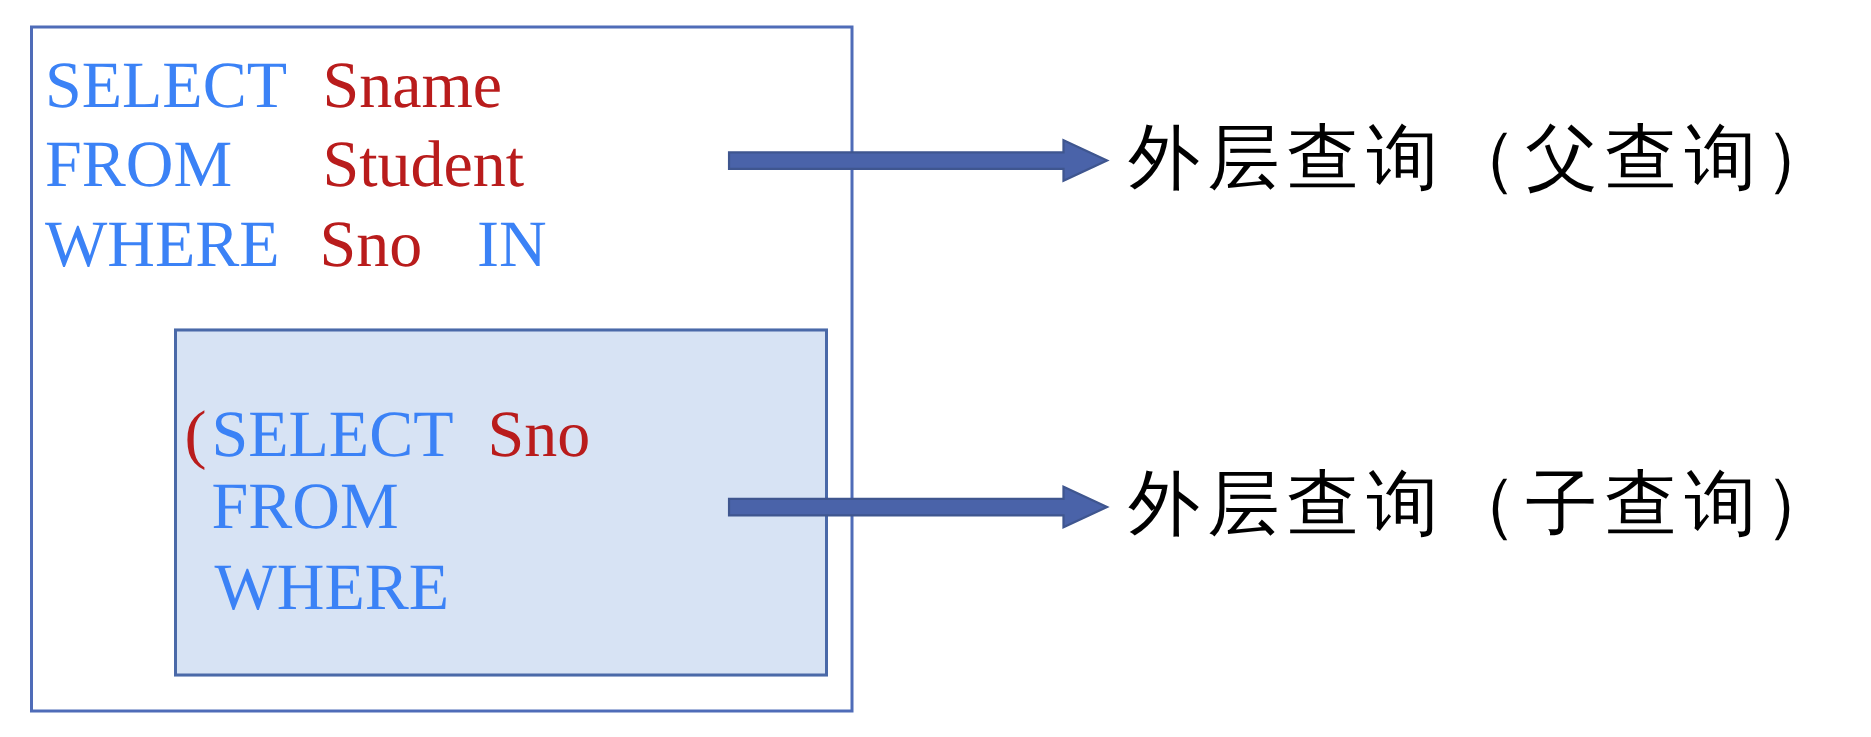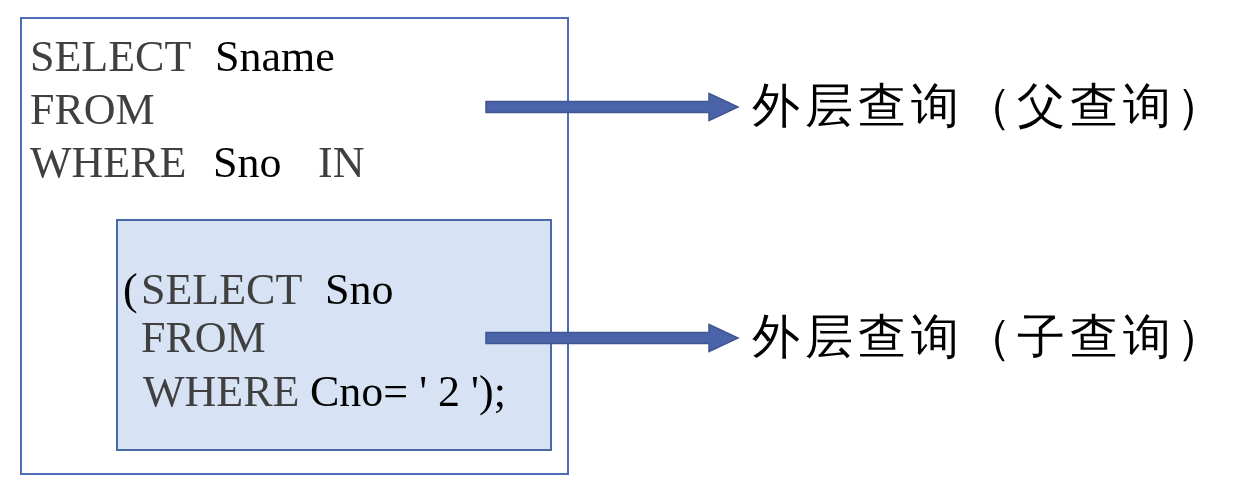--- a/index.html
+++ b/index.html
@@ -27,22 +27,22 @@
     box-sizing: border-box;
     background: #d7e3f4;
   }
   .sql-line {
     position: absolute;
     display: flex;
     font-size: 44px;
     line-height: 46px;
     white-space: pre;
   }
-  .kw { color: #404040; }
-  .op { color: #000000; }
+  .kw { color: #3b82f6; }
+  .op { color: #b91c1c; }
   .col { display: inline-block; }
 
   .o1 { left: 30px;  top: 34px;  }
   .o2 { left: 30px;  top: 87px;  }
   .o3 { left: 30px;  top: 140px; }
   .o1 .col-kw, .o2 .col-kw { width: 185px; }
   .o3 .col-kw  { width: 183px; }
   .o3 .col-op  { width: 105px; }
 
   .i1 { left: 123px; top: 267px; }
@@ -85,38 +85,38 @@
   <div class="outer-box"></div>
 
   <div class="inner-box"></div>
 
   <div class="sql-line o1">
     <span class="kw col col-kw">SELECT</span>
     <span class="op col">Sname</span>
   </div>
   <div class="sql-line o2">
     <span class="kw col col-kw">FROM</span>
+    <span class="op col">Student</span>
   </div>
   <div class="sql-line o3">
     <span class="kw col col-kw">WHERE</span>
     <span class="op col col-op">Sno</span>
     <span class="kw col">IN</span>
   </div>
 
   <div class="sql-line i1">
     <span class="op col col-paren">(</span>
     <span class="kw col col-kw">SELECT</span>
     <span class="op col">Sno</span>
   </div>
   <div class="sql-line i2">
     <span class="kw col col-kw">FROM</span>
   </div>
   <div class="sql-line i3">
     <span class="kw col col-kw">WHERE</span>
-    <span class="op col">Cno= ' 2 ');</span>
   </div>
 
   <svg class="arrow-svg a1" viewBox="0 0 256 36" aria-hidden="true">
     <path class="arrow-shape" d="M1,12.5 H224 V4.5 L253,18 L224,31.5 V23.5 H1 Z"></path>
   </svg>
   <svg class="arrow-svg a2" viewBox="0 0 256 36" aria-hidden="true">
     <path class="arrow-shape" d="M1,12.5 H224 V4.5 L253,18 L224,31.5 V23.5 H1 Z"></path>
   </svg>
 
   <div class="cn-label lab1">外层查询（父查询）</div>

